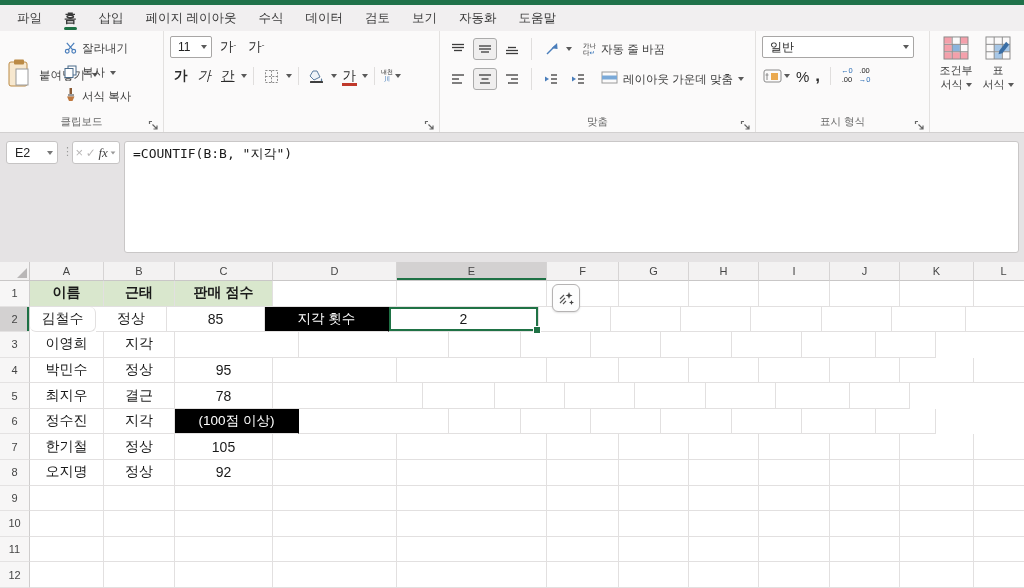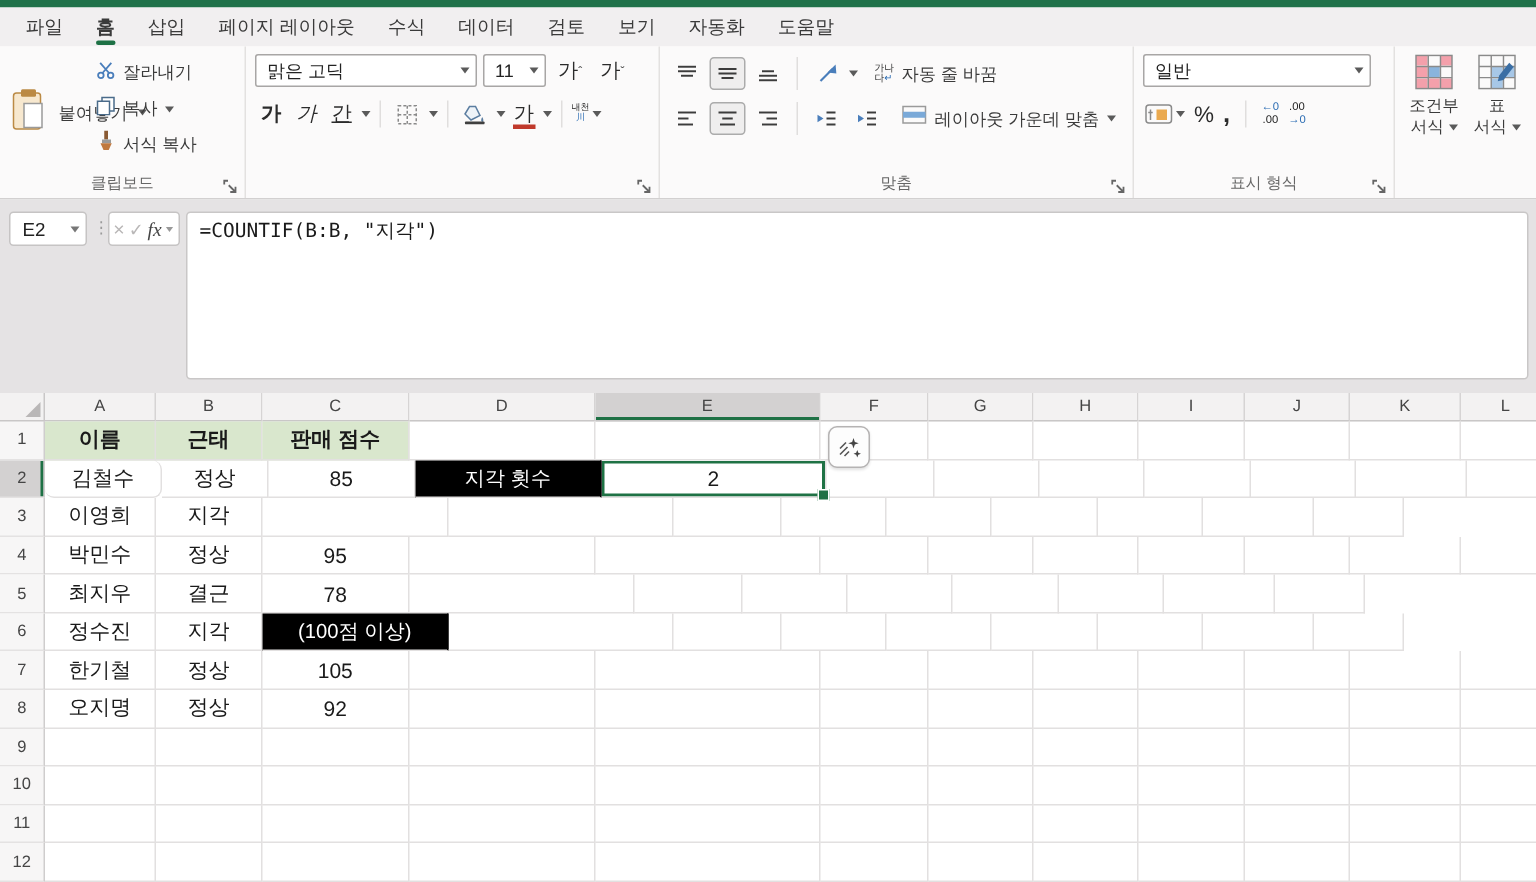--- a/index.html
+++ b/index.html
@@ -159,24 +159,20 @@
       </div>
       <div class="rg-foot">클립보드</div>
       <span class="launcher"><svg width="11" height="11" viewBox="0 0 11 11" stroke="#666" fill="none">
             <path d="M1.5 4 V1.5 H4 M4.5 4.5 L9 9 M9 5.5 V9 H5.5" stroke-width="1.2"></path>
           </svg></span>
     </div>
 
     <div class="rgroup g-font">
       <div class="rg-body">
         <div class="fontrow1">
-          <div class="combo" style="width:148px">
-            <span>맑은 고딕</span>
-              <span class="chev"></span>
-          </div>
           <div class="combo" style="width:42px">
             <span>11</span>
               <span class="chev"></span>
           </div>
           <span class="ficon">
               <span>가</span>
               <sup style="font-size:8px;color:#444">ˆ</sup>
             </span>
           <span class="ficon">
               <span>가</span>
@@ -443,21 +439,21 @@
         <div class="cell" style="width: 72px;"></div>
         <div class="cell" style="width: 70px;"></div>
         <div class="cell" style="width: 70px;"></div>
         <div class="cell" style="width: 71px;"></div>
         <div class="cell" style="width: 70px;"></div>
         <div class="cell" style="width: 74px;"></div>
         <div class="cell" style="width: 60px;"></div>
       </div>
       <div class="grow">
         <div class="rowh sel">2</div>
-        <div class="cell" style="width: 78px; border-radius: 6px;">김철수</div>
+        <div class="cell" style="width: 66px; border-radius: 6px;">김철수</div>
         <div class="cell" style="width: 71px;">정상</div>
         <div class="cell" style="width: 98px;">85</div>
         <div class="cell black-cell" style="width: 124px;">지각 횟수</div>
         <div class="cell selected" style="width: 150px;">2</div>
         <div class="cell" style="width: 72px;"></div>
         <div class="cell" style="width: 70px;"></div>
         <div class="cell" style="width: 70px;"></div>
         <div class="cell" style="width: 71px;"></div>
         <div class="cell" style="width: 70px;"></div>
         <div class="cell" style="width: 74px;"></div>

